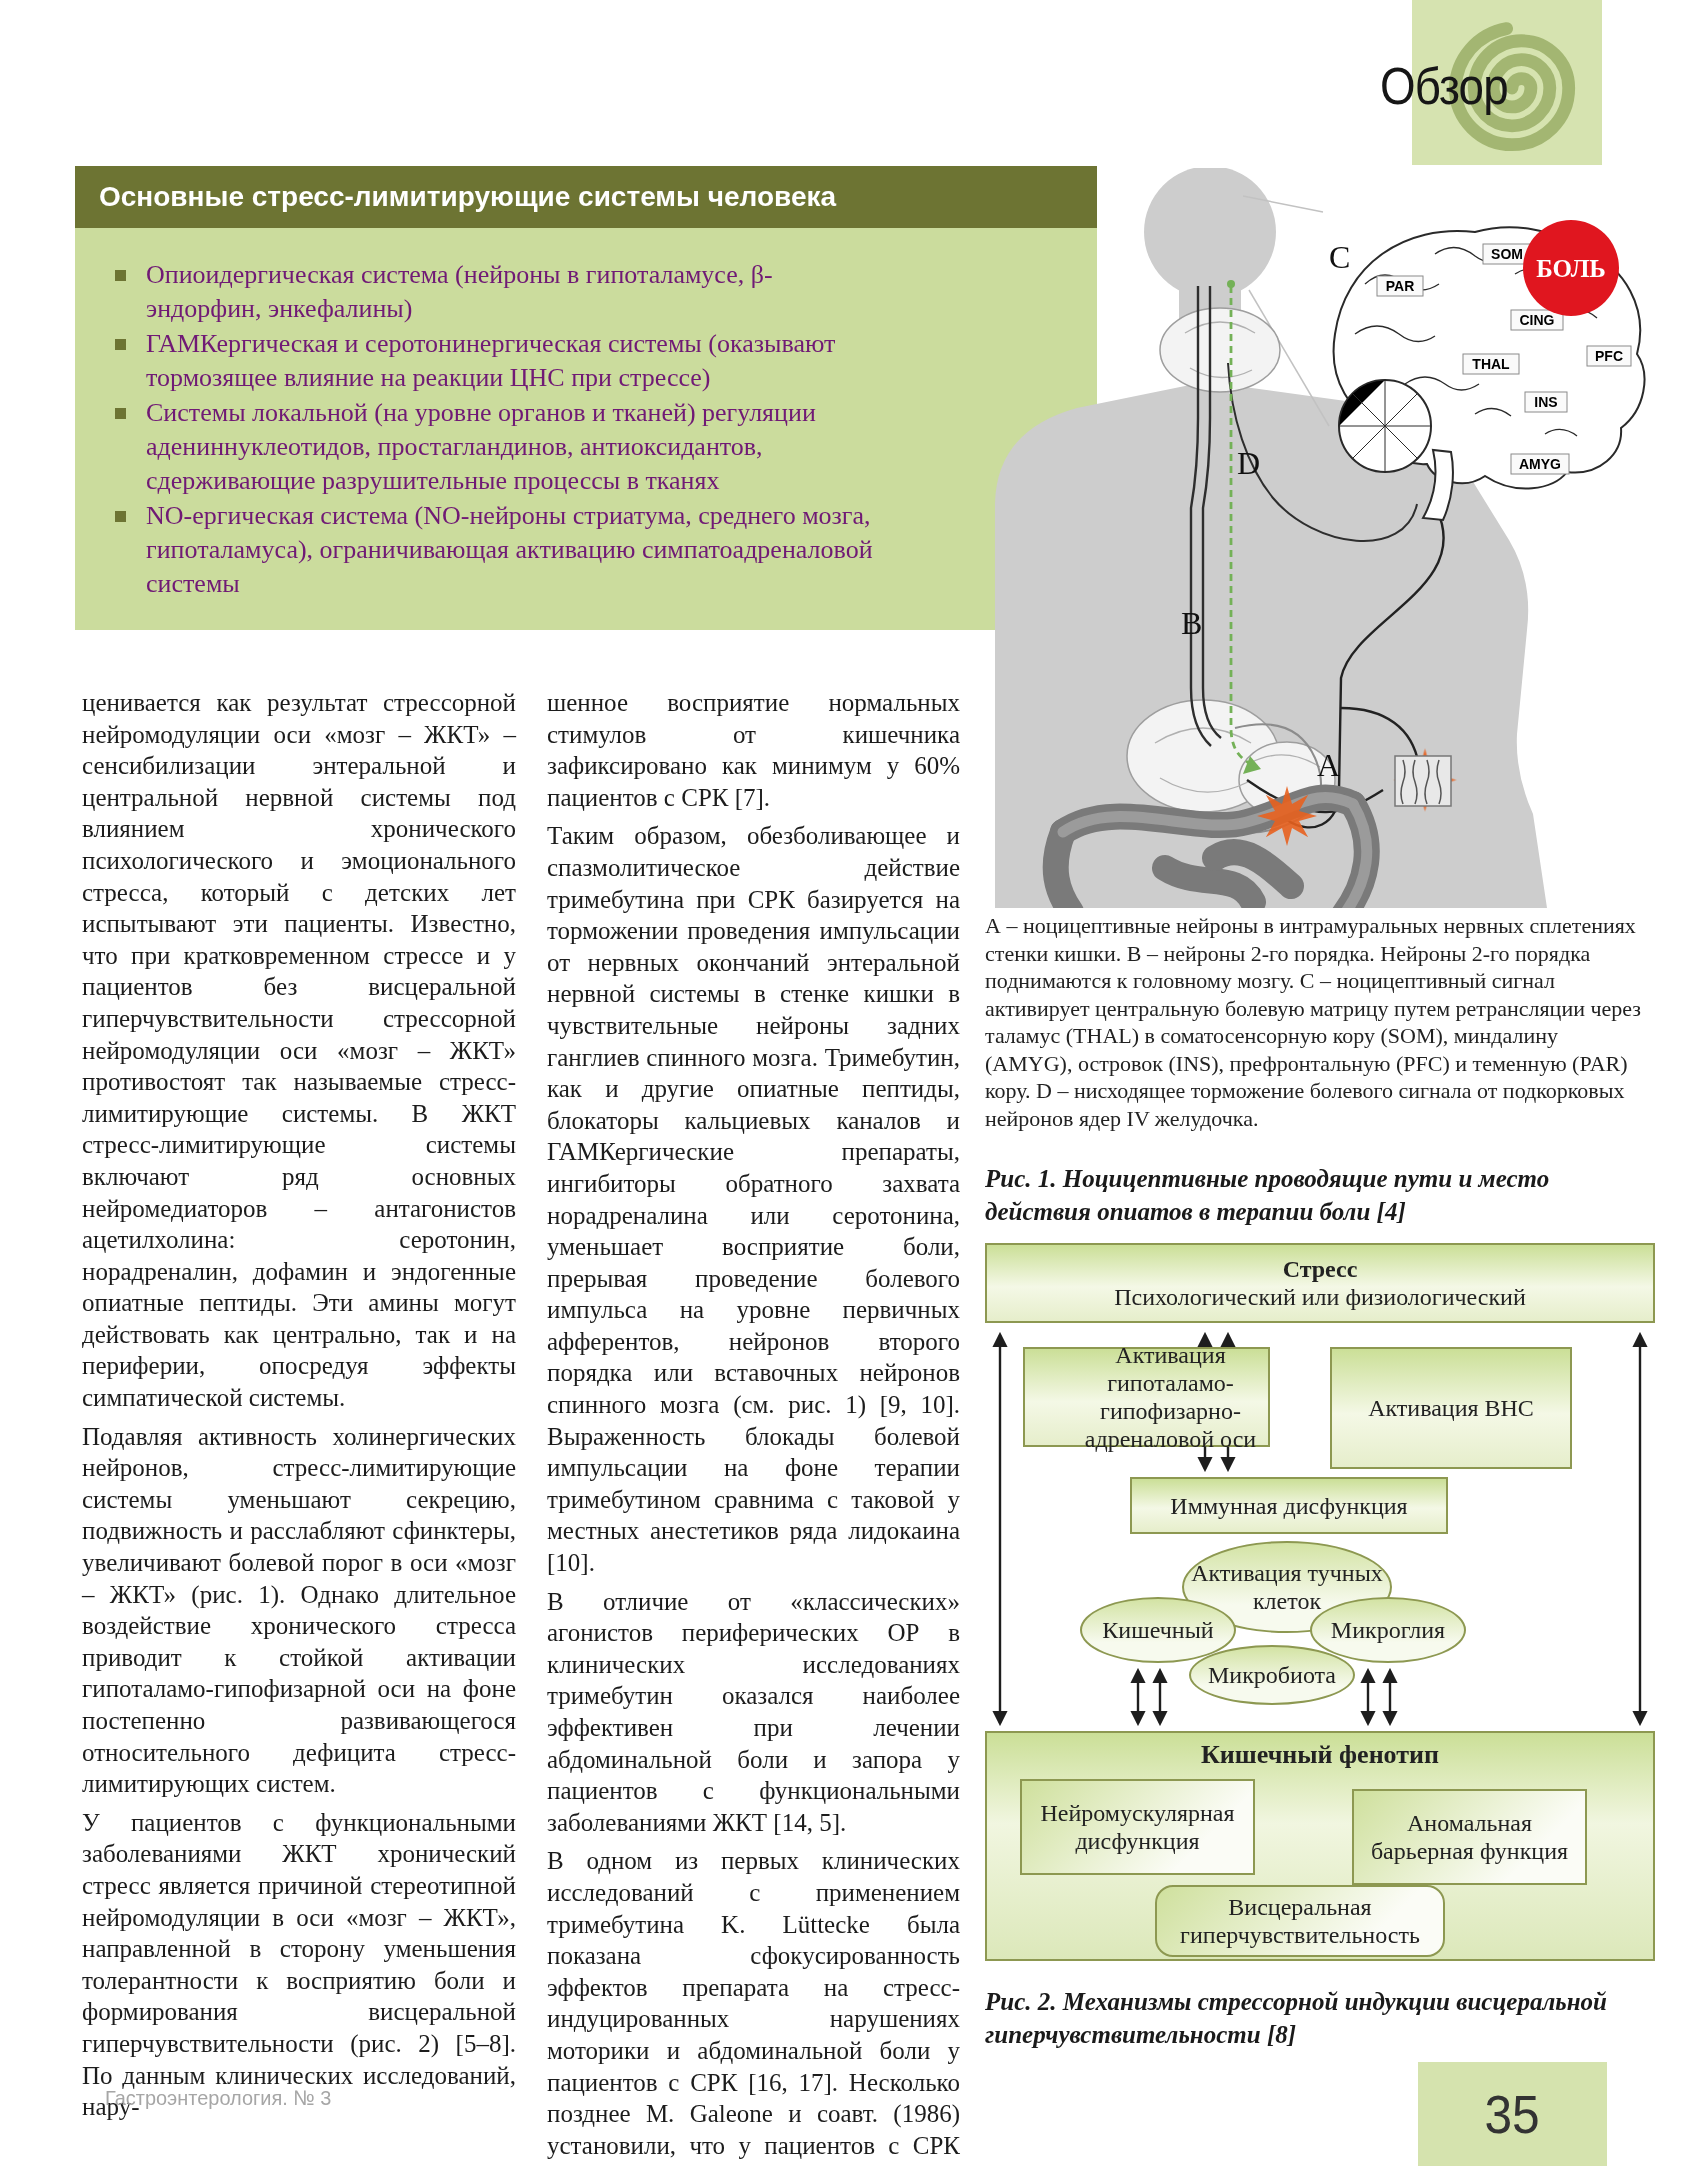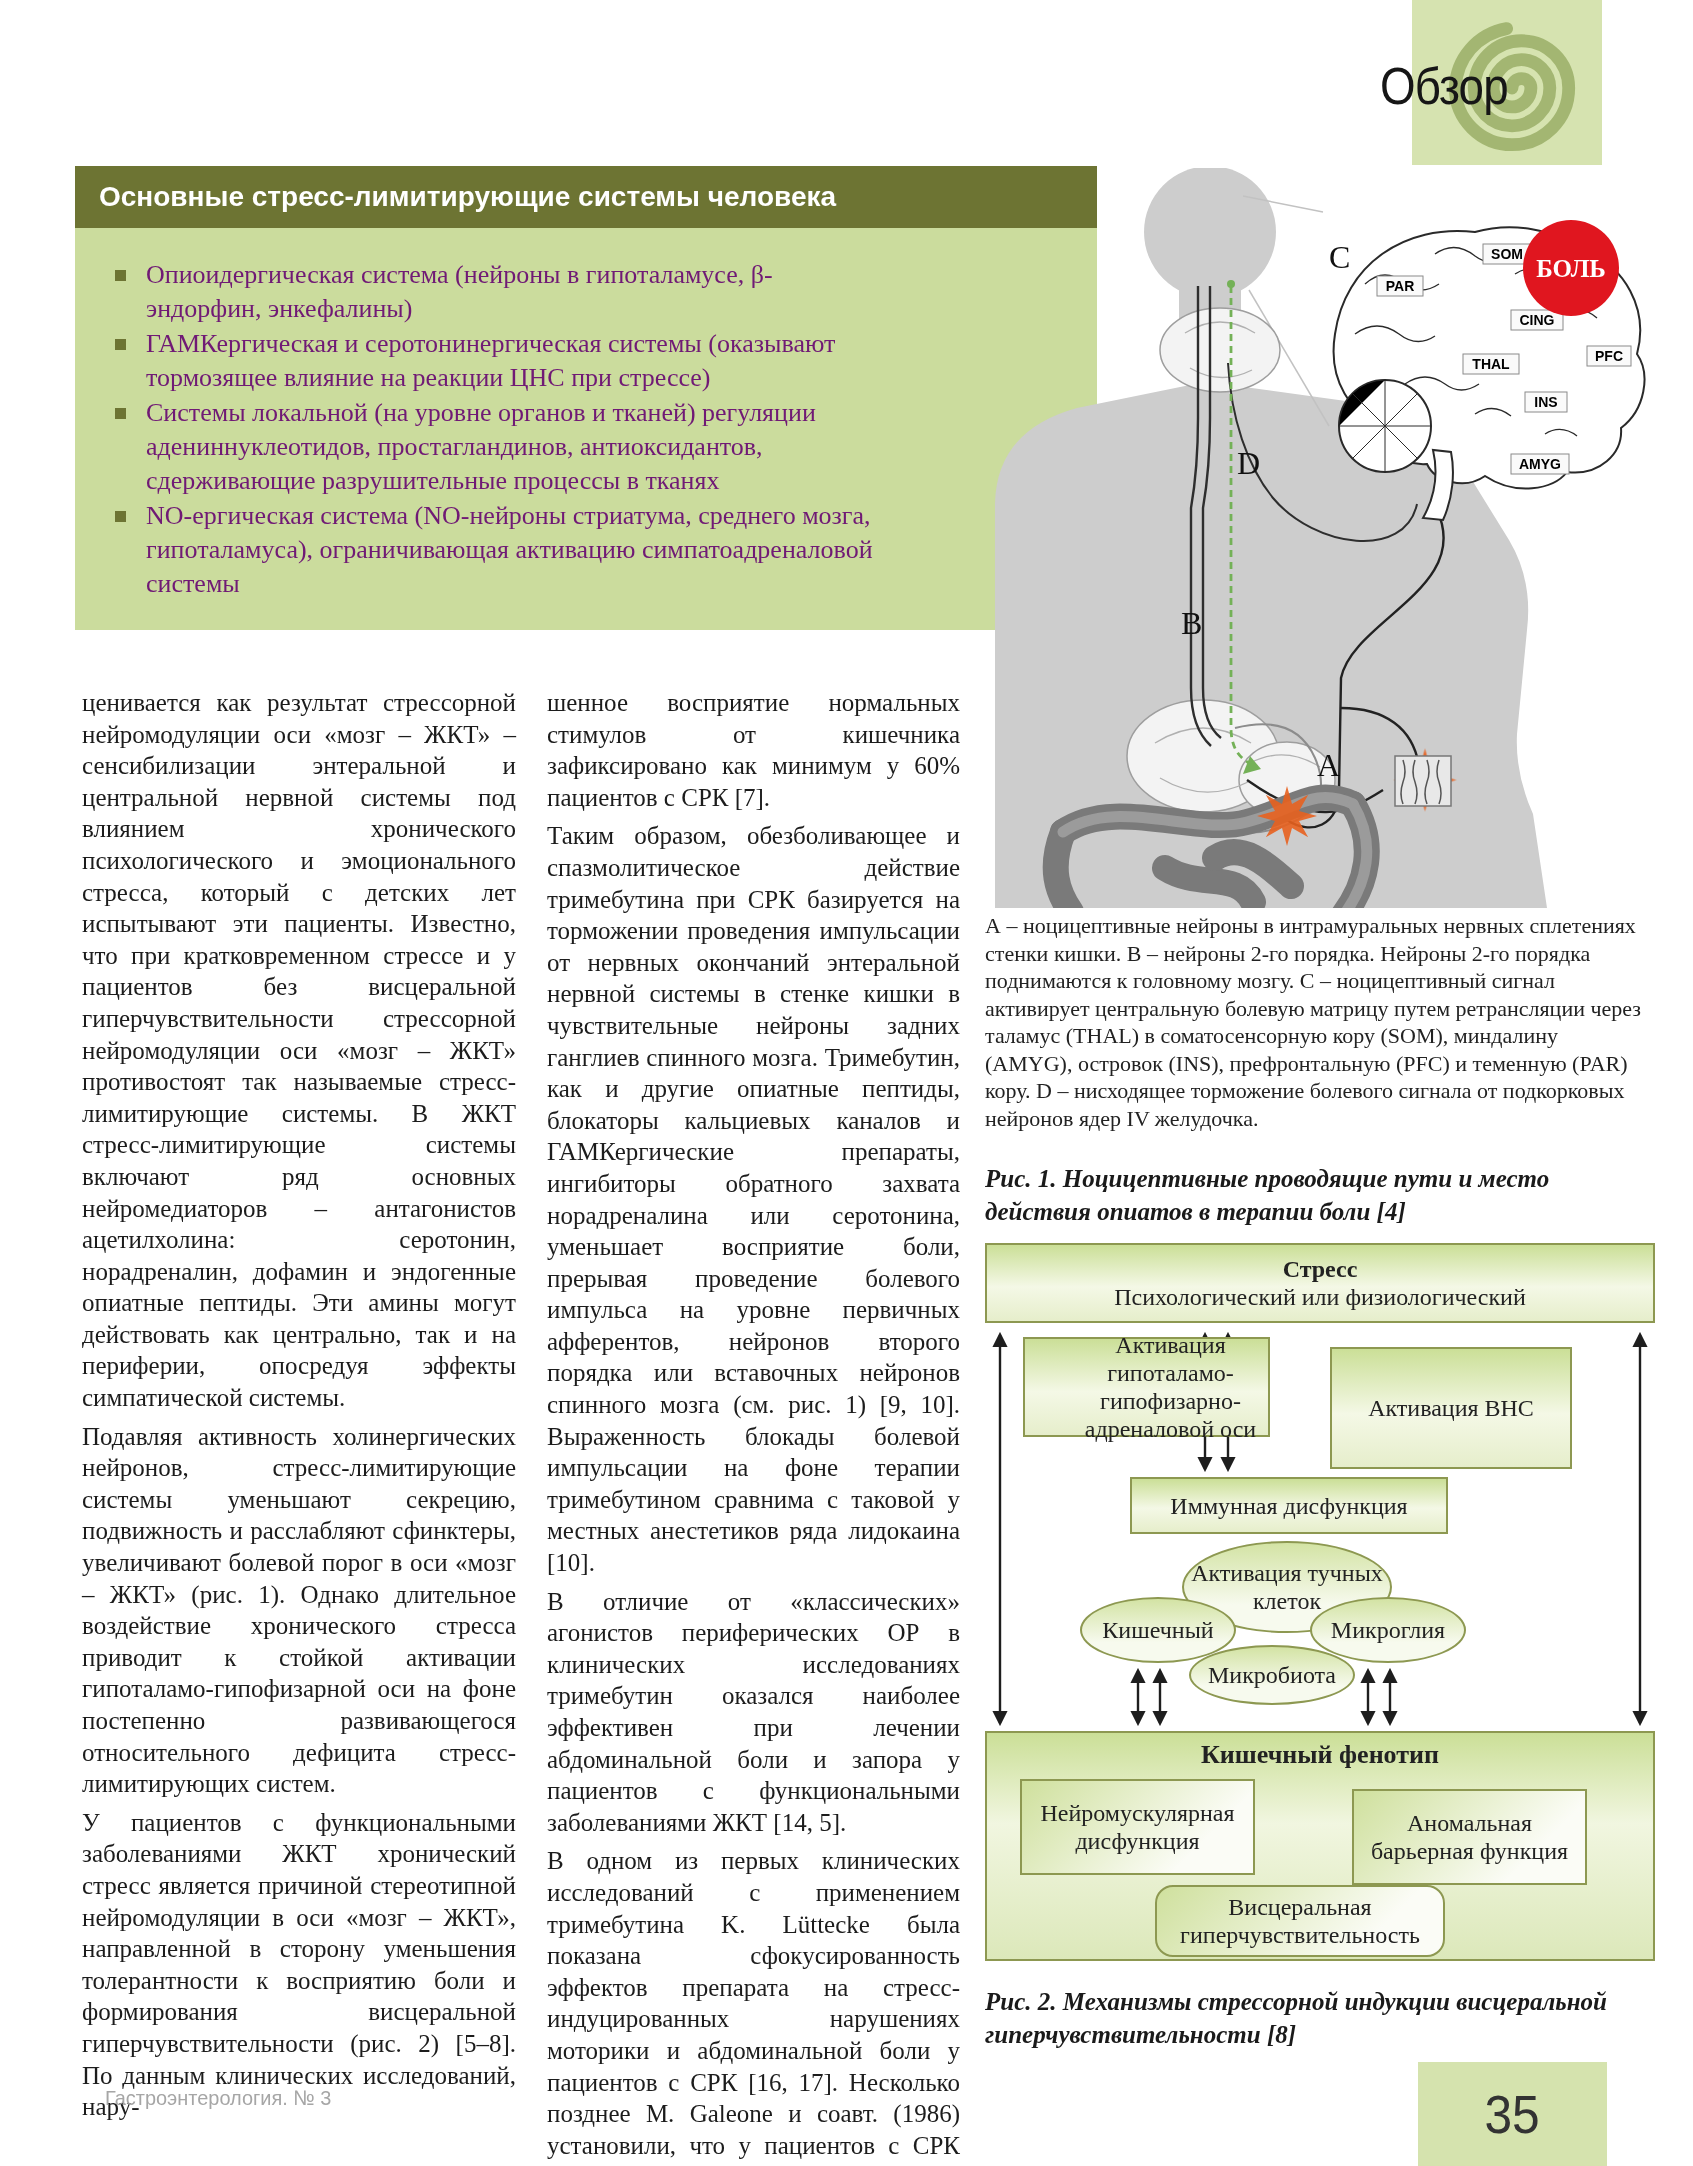--- a/index.html
+++ b/index.html
@@ -42,21 +42,21 @@
 
   
   .diagram{position:absolute;left:985px;top:1243px;width:672px;height:720px;
            font-size:24px;line-height:28px;color:#222;text-align:center;}
   .diagram .arrows{position:absolute;left:0;top:0;width:672px;height:720px;}
   .dbox{position:absolute;border:2px solid var(--diagram_border,#8d9851);
         background:linear-gradient(180deg,var(--diagram_green,#cbdf97) 0%,#f4f8e6 55%,#e6eecb 100%);
         display:flex;flex-direction:column;align-items:center;justify-content:center;box-sizing:border-box;}
   .b{font-weight:700;}
   .stress{left:0;top:0;width:670px;height:80px;}
-  .hpa{left:38px;top:94px;width:247px;height:100px;padding-left:48px;}
+  .hpa{left:38px;top:104px;width:247px;height:100px;padding-left:48px;}
   .ans{left:345px;top:104px;width:242px;height:122px;}
   .immune{left:145px;top:234px;width:318px;height:57px;}
   .ellipse{position:absolute;border:2px solid var(--diagram_border,#8d9851);border-radius:50%;
            background:linear-gradient(180deg,#d3e3a4 0%,#f7faee 70%);
            display:flex;align-items:center;justify-content:center;box-sizing:border-box;z-index:2;}
   .mast{left:197px;top:298px;width:210px;height:92px;}
   .cyto{left:95px;top:354px;width:156px;height:66px;z-index:3;}
   .micg{left:325px;top:354px;width:156px;height:66px;z-index:3;}
   .micb{left:204px;top:402px;width:166px;height:60px;z-index:4;}
   .gutbig{left:0;top:488px;width:670px;height:230px;justify-content:flex-start;

